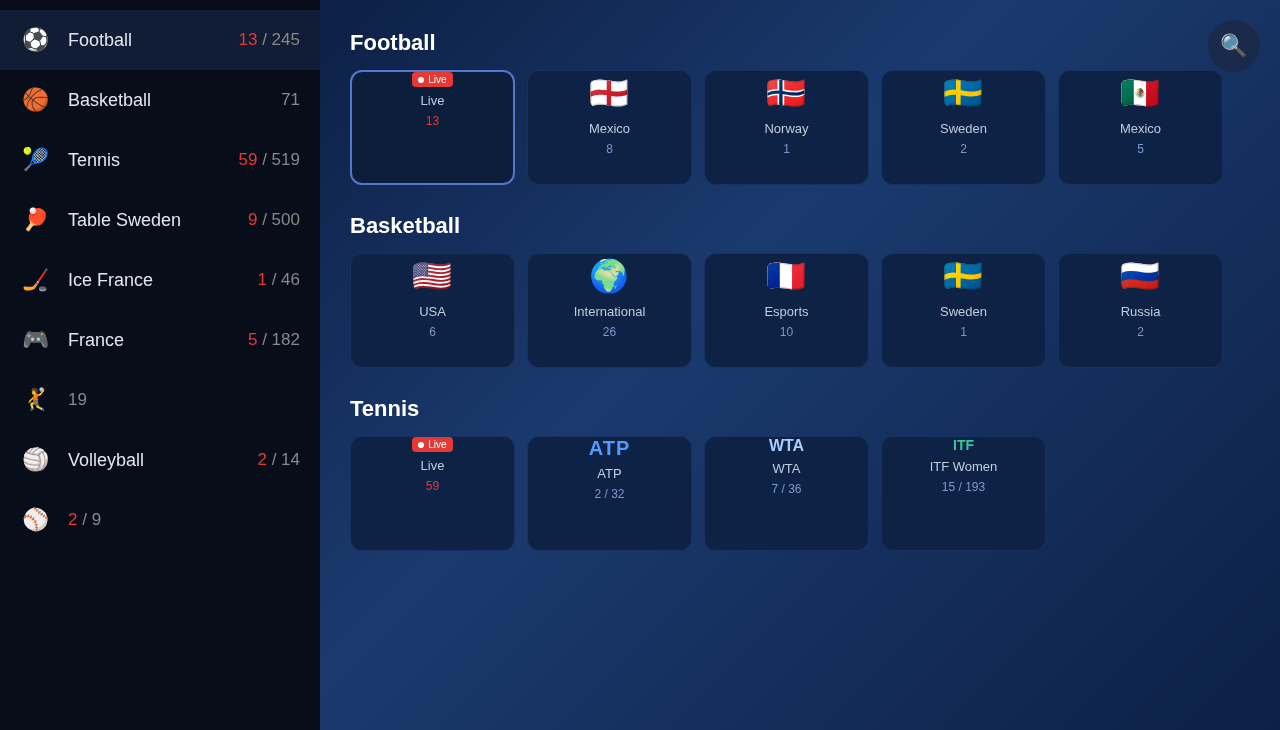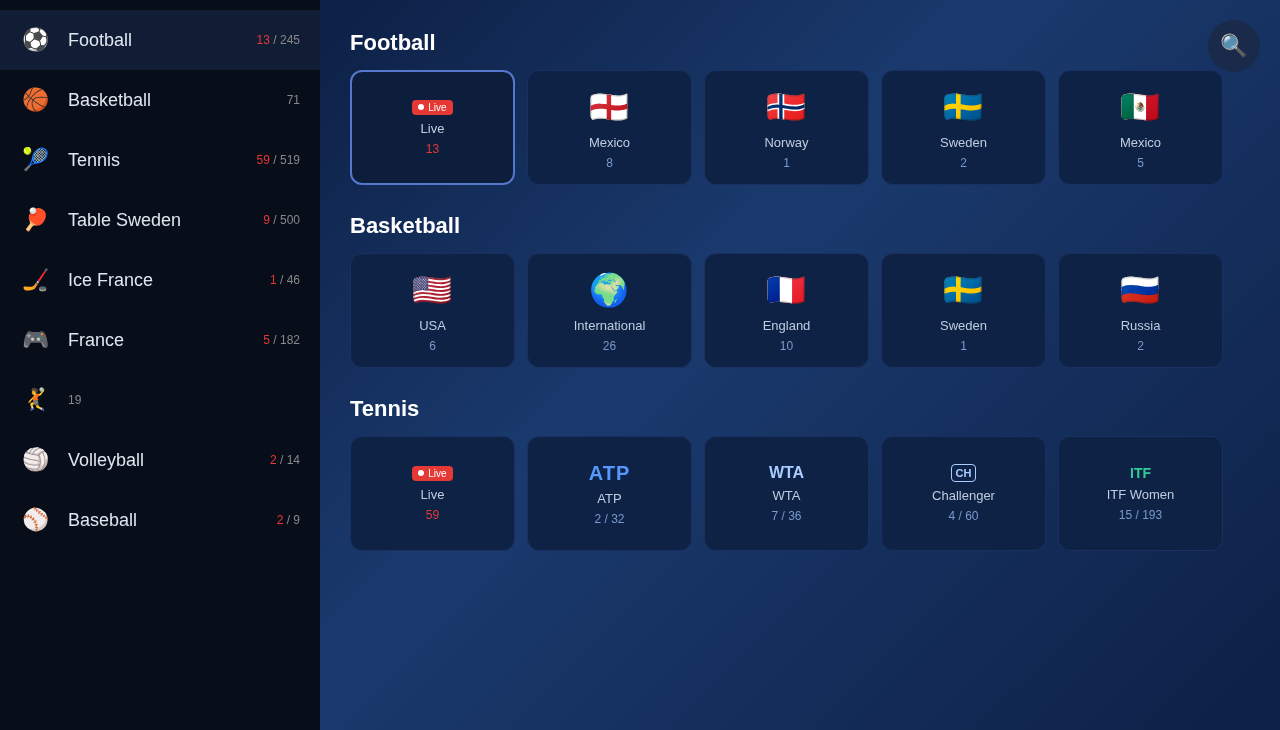--- a/index.html
+++ b/index.html
@@ -39,21 +39,21 @@
       justify-content: center;
       font-size: 22px;
     }
     .sport-name {
       font-size: 18px;
       font-weight: 500;
       color: #e0e6f0;
       flex: 1;
     }
     .sport-count {
-      font-size: 12px;
+      font-size: 17px;
       color: #888;
     }
     .sport-count .live-num {
       color: #e53935;
     }
 
     
     .main {
       flex: 1;
       background: linear-gradient(135deg, #0d2045 0%, #1a3a6e 40%, #0d2045 100%);
@@ -99,21 +99,21 @@
     }
     .card {
       width: 165px;
       min-width: 155px;
       height: 115px;
       background: #0d2245;
       border-radius: 12px;
       display: flex;
       flex-direction: column;
       align-items: center;
-      justify-content: center;
+      justify-content: flex-start;
       cursor: pointer;
       border: 1px solid #1a3060;
       gap: 6px;
     }
     .card.selected {
       border: 2px solid #5577cc;
       background: #0d1e3d;
     }
     .card-label {
       font-size: 13px;
@@ -222,21 +222,20 @@
       <span class="sport-icon">🤾</span>
       <span class="sport-count">19</span>
     </div>
     <div class="sidebar-item">
       <span class="sport-icon">🏐</span>
       <span class="sport-name">Volleyball</span>
       <span class="sport-count"><span class="live-num">2</span> / 14</span>
     </div>
     <div class="sidebar-item">
       <span class="sport-icon">⚾</span>
-      <span class="sport-name">Baseball</span>
       <span class="sport-count"><span class="live-num">2</span> / 9</span>
     </div>
   </div>
 
 <div class="main">
   <div class="section">
       <div class="section-title">Football</div>
       <div class="cards-row">
         <div class="card selected">
           <div class="live-badge"><span class="live-dot"></span> Live</div>
@@ -273,21 +272,21 @@
           <div class="card-label">USA</div>
           <div class="card-count">6</div>
         </div>
         <div class="card">
           <div class="flag-circle">🌍</div>
           <div class="card-label">International</div>
           <div class="card-count">26</div>
         </div>
         <div class="card">
           <div class="flag-circle">🇫🇷</div>
-          <div class="card-label">England</div>
+          <div class="card-label">Esports</div>
           <div class="card-count">10</div>
         </div>
         <div class="card">
           <div class="flag-circle">🇸🇪</div>
           <div class="card-label">Sweden</div>
           <div class="card-count">1</div>
         </div>
         <div class="card">
           <div class="flag-circle">🇷🇺</div>
           <div class="card-label">Russia</div>
@@ -307,25 +306,20 @@
           <div class="card-logo-atp">ATP</div>
           <div class="card-label">ATP</div>
           <div class="card-count"><span class="live-num">2</span> / 32</div>
         </div>
         <div class="card">
           <div class="card-logo-wta">WTA</div>
           <div class="card-label">WTA</div>
           <div class="card-count"><span class="live-num">7</span> / 36</div>
         </div>
         <div class="card">
-          <div class="card-logo-challenger">CH</div>
-          <div class="card-label">Challenger</div>
-          <div class="card-count"><span class="live-num">4</span> / 60</div>
-        </div>
-        <div class="card">
           <div class="card-logo-itf">ITF</div>
           <div class="card-label">ITF Women</div>
           <div class="card-count"><span class="live-num">15</span> / 193</div>
         </div>
       </div>
     </div>
     <button class="search-btn">🔍</button>
 </div>
 
 </body></html>

